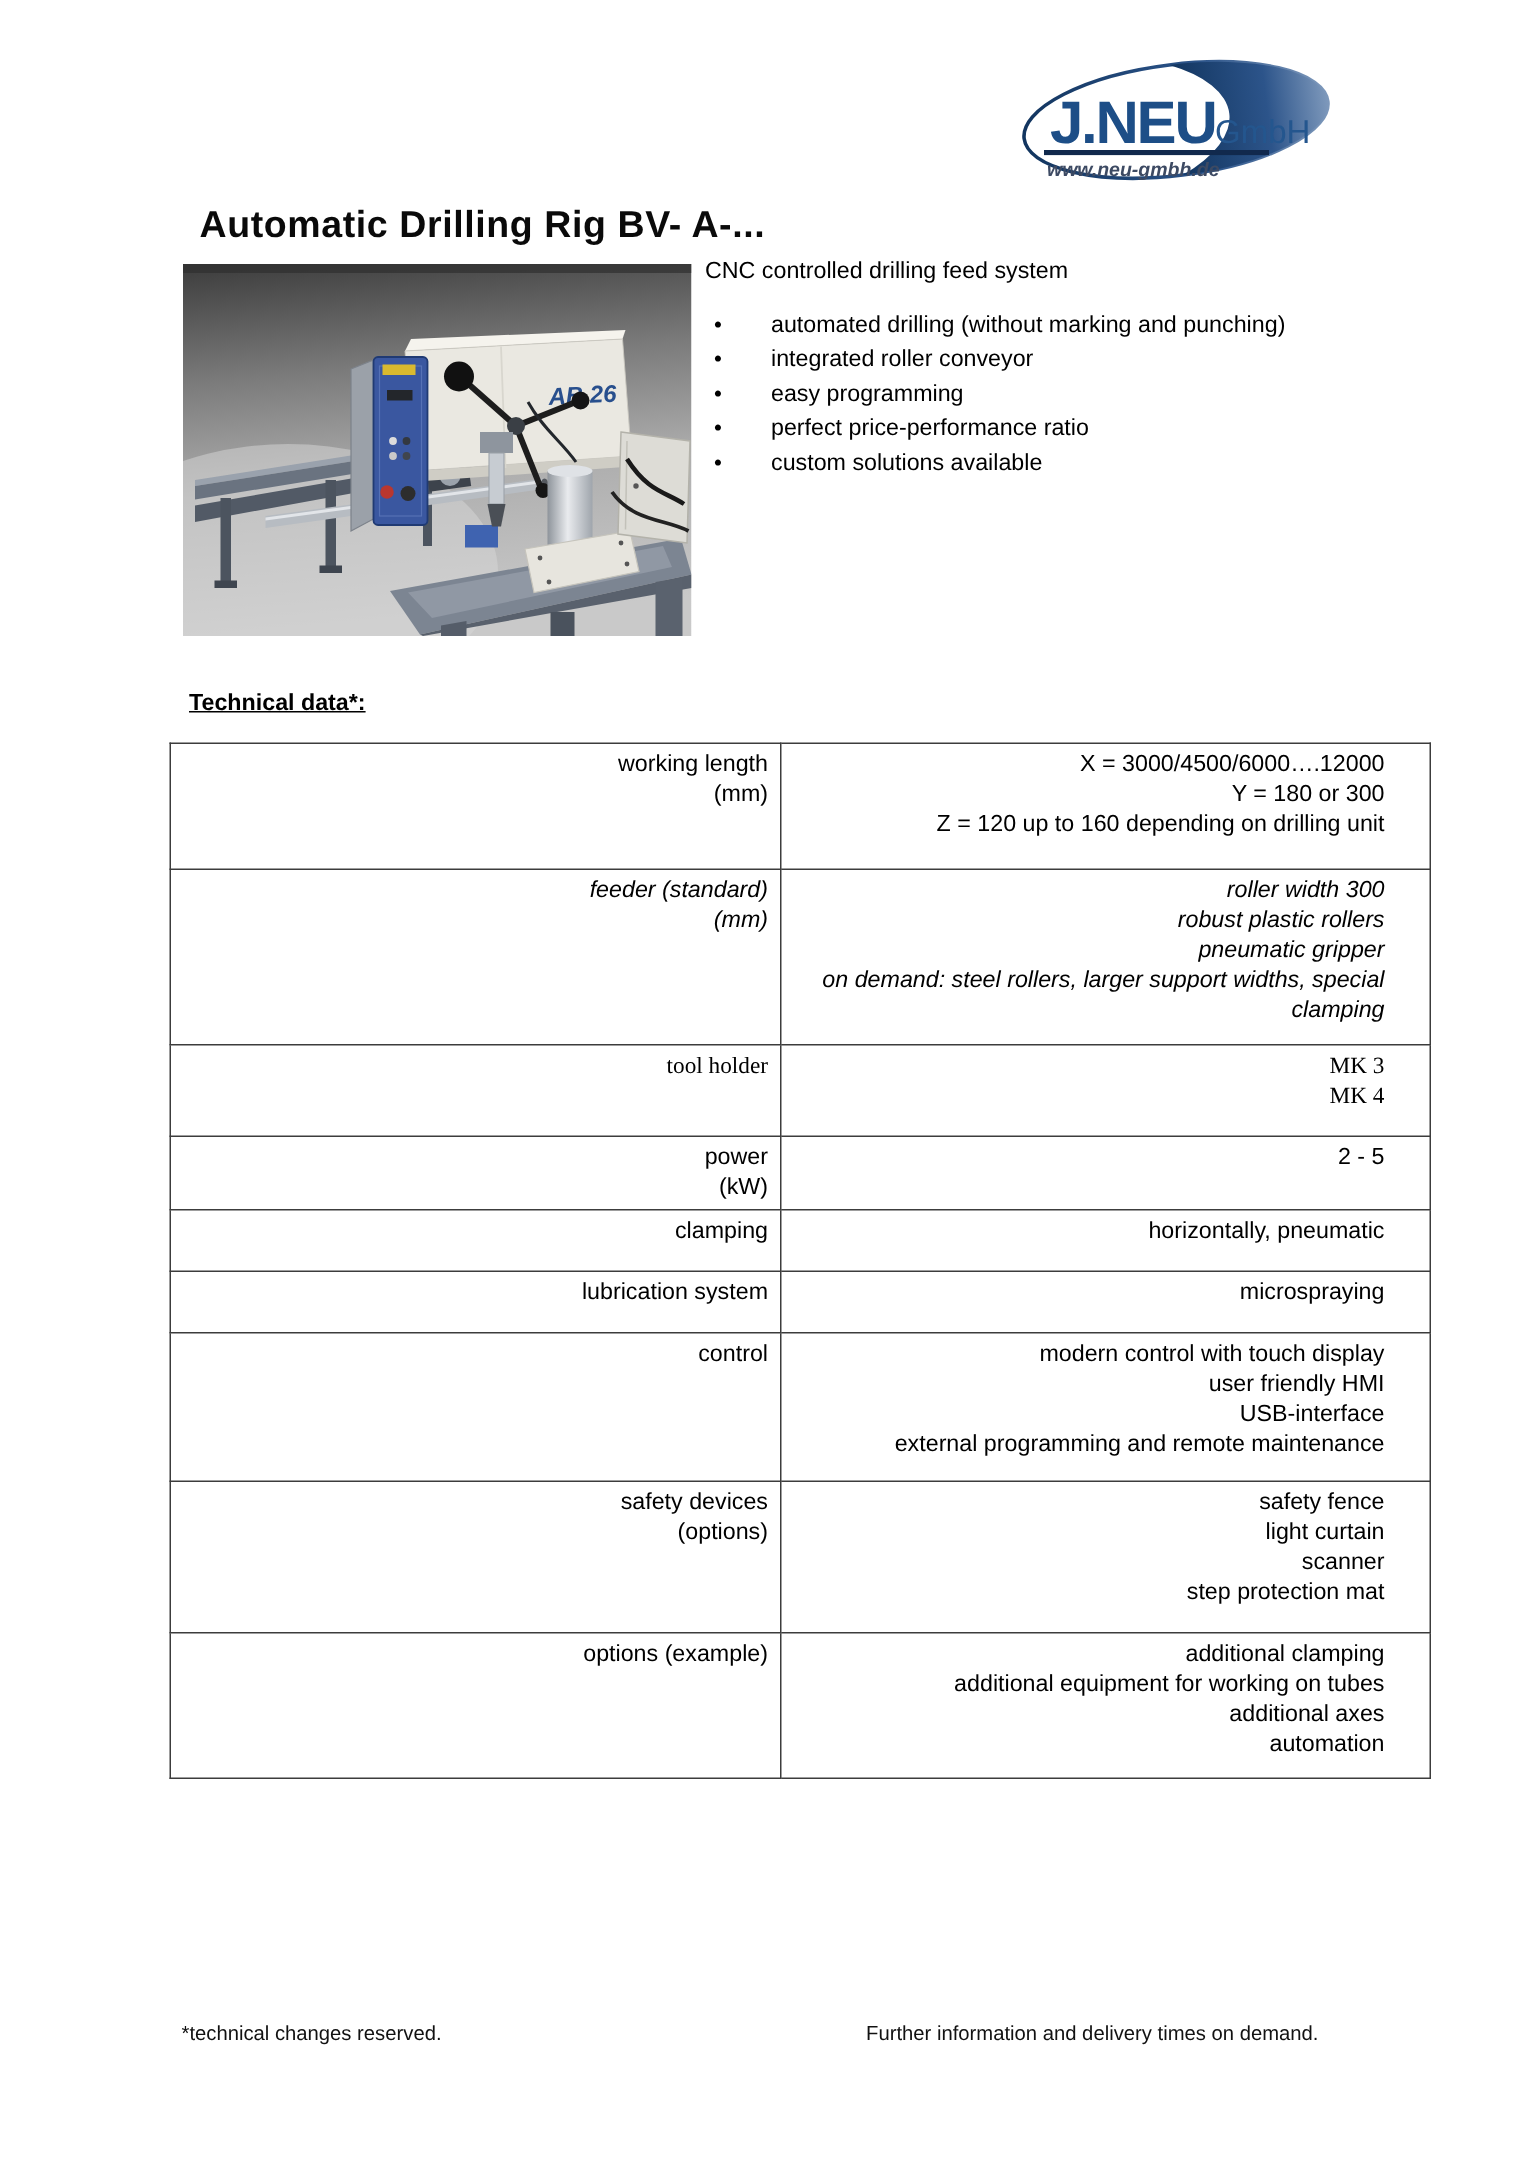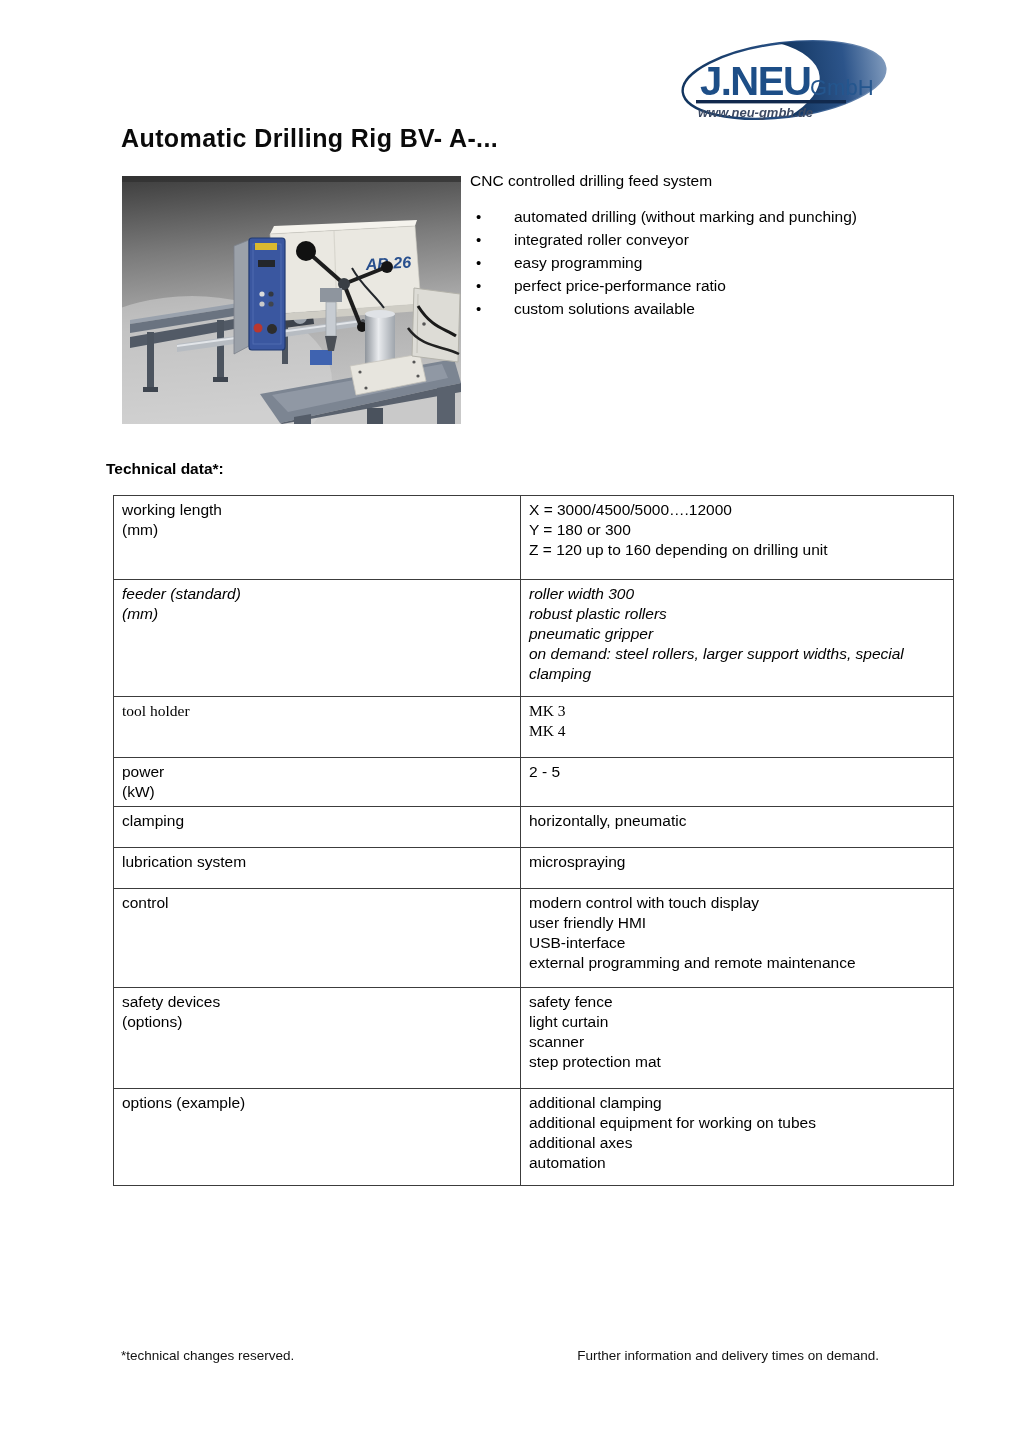--- a/index.html
+++ b/index.html
@@ -4,40 +4,40 @@
 <style>
   html,body{margin:0;padding:0;background:#ffffff;}
   .page{
     position:relative;width:1024px;height:1448px;background:#ffffff;
     font-family:"Liberation Sans", sans-serif;color:#000;overflow:hidden;
   }
   
   .logo{position:absolute;left:676px;top:34px;width:222px;height:94px;}
   
   .title{
-    position:absolute;left:121px;top:124px;margin:0;
+    position:absolute;left:121px;top:124px;margin:12px;
     font-size:25px;font-weight:700;letter-spacing:.4px;color:#0a0a0a;
   }
   
   .photo{position:absolute;left:122px;top:176px;width:339px;height:248px;}
   .photo svg{display:block;}
   .intro{position:absolute;left:470px;top:170px;width:440px;font-size:15.5px;line-height:21px;}
   .intro .lead{margin:0 0 14px 0;}
   .feature-list{list-style:none;margin:0;padding:0;}
   .feature-list li{display:flex;line-height:23px;}
   .feature-list .marker{width:38px;text-align:left;padding-left:6px;font-size:15px;}
   
   .tech-heading{
-    position:absolute;left:106px;top:460px;margin:0;
-    font-size:15.5px;font-weight:700;
+    position:absolute;left:126px;top:460px;margin:0;
+    font-size:15.5px;font-weight:700;text-decoration:underline;
   }
   table.tech{
     position:absolute;left:113px;top:495px;width:784px;
     border-collapse:collapse;table-layout:fixed;
-    font-size:15.5px;line-height:20px;
+    font-size:15.5px;line-height:20px;text-align:right;
   }
   table.tech td{
     border:1.6px solid #3c3c3c;vertical-align:top;
   }
   table.tech td.param{width:390px;padding:4px 8px 4px 8px;}
   table.tech td.value{width:394px;padding:4px 30px 4px 8px;}
   
   .footer{
     position:absolute;left:121px;top:1348px;width:776px;
     display:flex;justify-content:space-between;
@@ -214,21 +214,21 @@
   <h2 class="tech-heading">Technical data*:</h2>
 
   <table class="tech">
     <tbody>
         <tr style="height: 84px;">
           <td class="param">
             <div>working length</div>
             <div>(mm)</div>
           </td>
           <td class="value">
-            <div>X = 3000/4500/5000….12000</div>
+            <div>X = 3000/4500/6000….12000</div>
             <div>Y = 180 or 300</div>
             <div>Z = 120 up to 160 depending on drilling unit</div>
           </td>
         </tr>
         <tr style="height: 117px; font-style: italic;">
           <td class="param">
             <div>feeder (standard)</div>
             <div>(mm)</div>
           </td>
           <td class="value">

